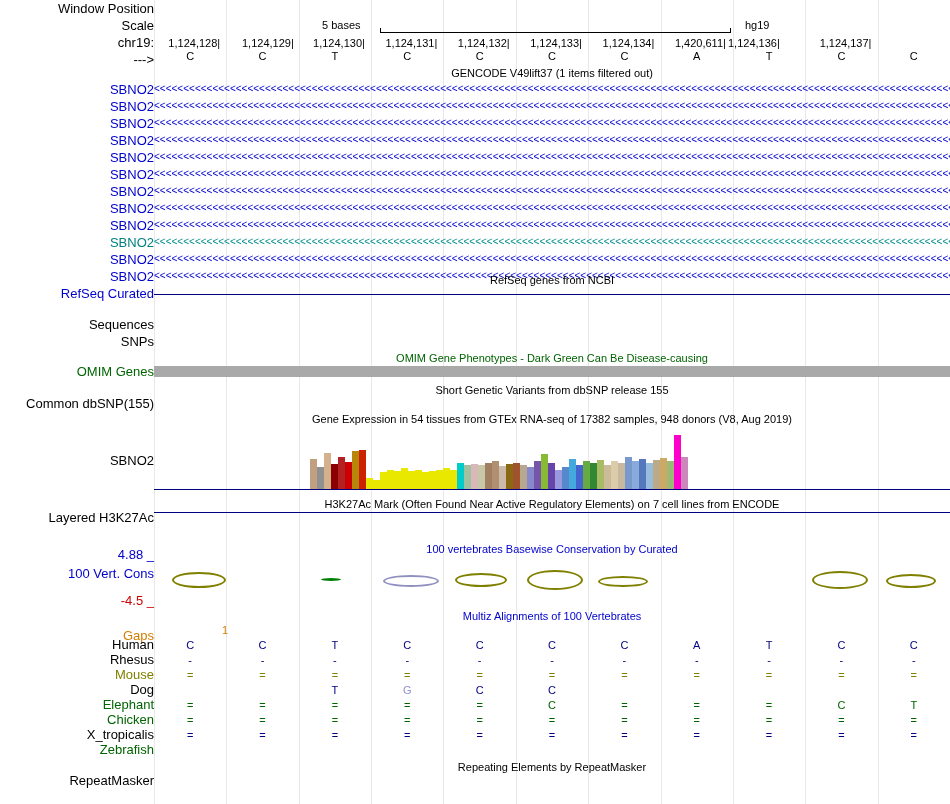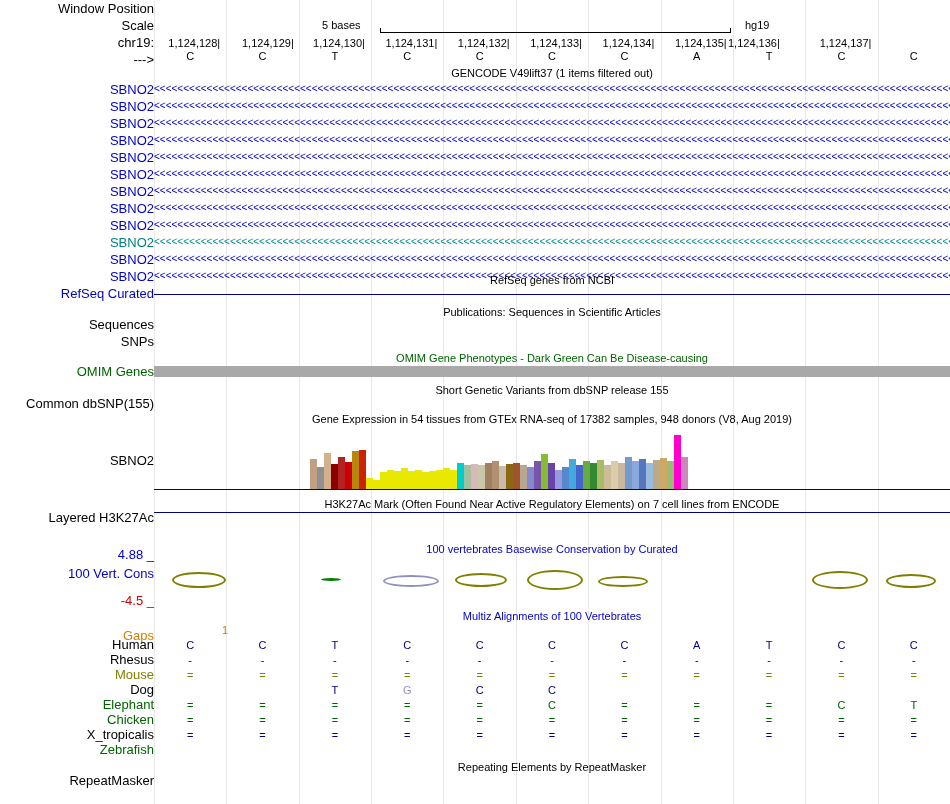--- a/index.html
+++ b/index.html
@@ -176,21 +176,21 @@
   <div style="position:absolute; left:745px; top:19px; font-size:11px;">hg19</div>
 
   <div id="ruler">
       <div class="ruler-tick" style="top: 37px; left: 168.364px;">1,124,128|</div>
       <div class="ruler-tick" style="top: 37px; left: 242px;">1,124,129|</div>
       <div class="ruler-tick" style="top: 37px; left: 313.091px;">1,124,130|</div>
       <div class="ruler-tick" style="top: 37px; left: 385.455px;">1,124,131|</div>
       <div class="ruler-tick" style="top: 37px; left: 457.818px;">1,124,132|</div>
       <div class="ruler-tick" style="top: 37px; left: 530.182px;">1,124,133|</div>
       <div class="ruler-tick" style="top: 37px; left: 602.545px;">1,124,134|</div>
-      <div class="ruler-tick" style="top: 37px; left: 674.909px;">1,124,135|</div>
+      <div class="ruler-tick" style="top: 37px; left: 674.909px;">1,420,611|</div>
       <div class="ruler-tick" style="top: 37px; left: 728px;">1,124,136|</div>
       <div class="ruler-tick" style="top: 37px; left: 819.636px;">1,124,137|</div>
     </div>
 
   <div id="seqbases">
       <div class="base-letter" style="top: 50px; left: 190.182px;">C</div>
       <div class="base-letter" style="top: 50px; left: 262.545px;">C</div>
       <div class="base-letter" style="top: 50px; left: 334.909px;">T</div>
       <div class="base-letter" style="top: 50px; left: 407.273px;">C</div>
       <div class="base-letter" style="top: 50px; left: 479.636px;">C</div>
@@ -227,21 +227,20 @@
       <div class="lbl blue" style="top: 254px;">SBNO2</div>
       <div class="gene-row arrows" style="top: 253px;">&lt;&lt;&lt;&lt;&lt;&lt;&lt;&lt;&lt;&lt;&lt;&lt;&lt;&lt;&lt;&lt;&lt;&lt;&lt;&lt;&lt;&lt;&lt;&lt;&lt;&lt;&lt;&lt;&lt;&lt;&lt;&lt;&lt;&lt;&lt;&lt;&lt;&lt;&lt;&lt;&lt;&lt;&lt;&lt;&lt;&lt;&lt;&lt;&lt;&lt;&lt;&lt;&lt;&lt;&lt;&lt;&lt;&lt;&lt;&lt;&lt;&lt;&lt;&lt;&lt;&lt;&lt;&lt;&lt;&lt;&lt;&lt;&lt;&lt;&lt;&lt;&lt;&lt;&lt;&lt;&lt;&lt;&lt;&lt;&lt;&lt;&lt;&lt;&lt;&lt;&lt;&lt;&lt;&lt;&lt;&lt;&lt;&lt;&lt;&lt;&lt;&lt;&lt;&lt;&lt;&lt;&lt;&lt;&lt;&lt;&lt;&lt;&lt;&lt;&lt;&lt;&lt;&lt;&lt;&lt;&lt;&lt;&lt;&lt;&lt;&lt;&lt;&lt;&lt;&lt;&lt;&lt;&lt;&lt;&lt;&lt;&lt;&lt;&lt;&lt;&lt;&lt;&lt;&lt;&lt;&lt;&lt;&lt;&lt;&lt;&lt;&lt;&lt;&lt;&lt;&lt;&lt;&lt;&lt;&lt;&lt;&lt;&lt;&lt;&lt;&lt;&lt;&lt;&lt;&lt;&lt;&lt;&lt;&lt;&lt;&lt;&lt;&lt;&lt;&lt;&lt;&lt;&lt;&lt;&lt;&lt;&lt;&lt;&lt;&lt;&lt;&lt;&lt;&lt;&lt;&lt;&lt;&lt;&lt;&lt;</div>
       <div class="lbl blue" style="top: 271px;">SBNO2</div>
       <div class="gene-row arrows" style="top: 270px;">&lt;&lt;&lt;&lt;&lt;&lt;&lt;&lt;&lt;&lt;&lt;&lt;&lt;&lt;&lt;&lt;&lt;&lt;&lt;&lt;&lt;&lt;&lt;&lt;&lt;&lt;&lt;&lt;&lt;&lt;&lt;&lt;&lt;&lt;&lt;&lt;&lt;&lt;&lt;&lt;&lt;&lt;&lt;&lt;&lt;&lt;&lt;&lt;&lt;&lt;&lt;&lt;&lt;&lt;&lt;&lt;&lt;&lt;&lt;&lt;&lt;&lt;&lt;&lt;&lt;&lt;&lt;&lt;&lt;&lt;&lt;&lt;&lt;&lt;&lt;&lt;&lt;&lt;&lt;&lt;&lt;&lt;&lt;&lt;&lt;&lt;&lt;&lt;&lt;&lt;&lt;&lt;&lt;&lt;&lt;&lt;&lt;&lt;&lt;&lt;&lt;&lt;&lt;&lt;&lt;&lt;&lt;&lt;&lt;&lt;&lt;&lt;&lt;&lt;&lt;&lt;&lt;&lt;&lt;&lt;&lt;&lt;&lt;&lt;&lt;&lt;&lt;&lt;&lt;&lt;&lt;&lt;&lt;&lt;&lt;&lt;&lt;&lt;&lt;&lt;&lt;&lt;&lt;&lt;&lt;&lt;&lt;&lt;&lt;&lt;&lt;&lt;&lt;&lt;&lt;&lt;&lt;&lt;&lt;&lt;&lt;&lt;&lt;&lt;&lt;&lt;&lt;&lt;&lt;&lt;&lt;&lt;&lt;&lt;&lt;&lt;&lt;&lt;&lt;&lt;&lt;&lt;&lt;&lt;&lt;&lt;&lt;&lt;&lt;&lt;&lt;&lt;&lt;&lt;&lt;&lt;&lt;&lt;&lt;&lt;</div>
     </div>
 
   <div class="center-title" style="top:274px;">RefSeq genes from NCBI</div>
   <div class="lbl blue" style="top:288px;">RefSeq Curated</div>
   <div class="hline" style="top:294px;"></div>
 
-  <div class="center-title" style="top:306px;">Publications: Sequences in Scientific Articles</div>
   <div class="lbl" style="top:319px;">Sequences</div>
   <div class="lbl" style="top:336px;">SNPs</div>
 
   <div class="center-title dkgreen" style="top:352px;">OMIM Gene Phenotypes - Dark Green Can Be Disease-causing</div>
   <div class="lbl dkgreen" style="top:366px;">OMIM Genes</div>
   <div class="omim-bar" style="top:366px;"></div>
 
   <div class="center-title" style="top:384px;">Short Genetic Variants from dbSNP release 155</div>
   <div class="lbl" style="top:398px;">Common dbSNP(155)</div>
 

